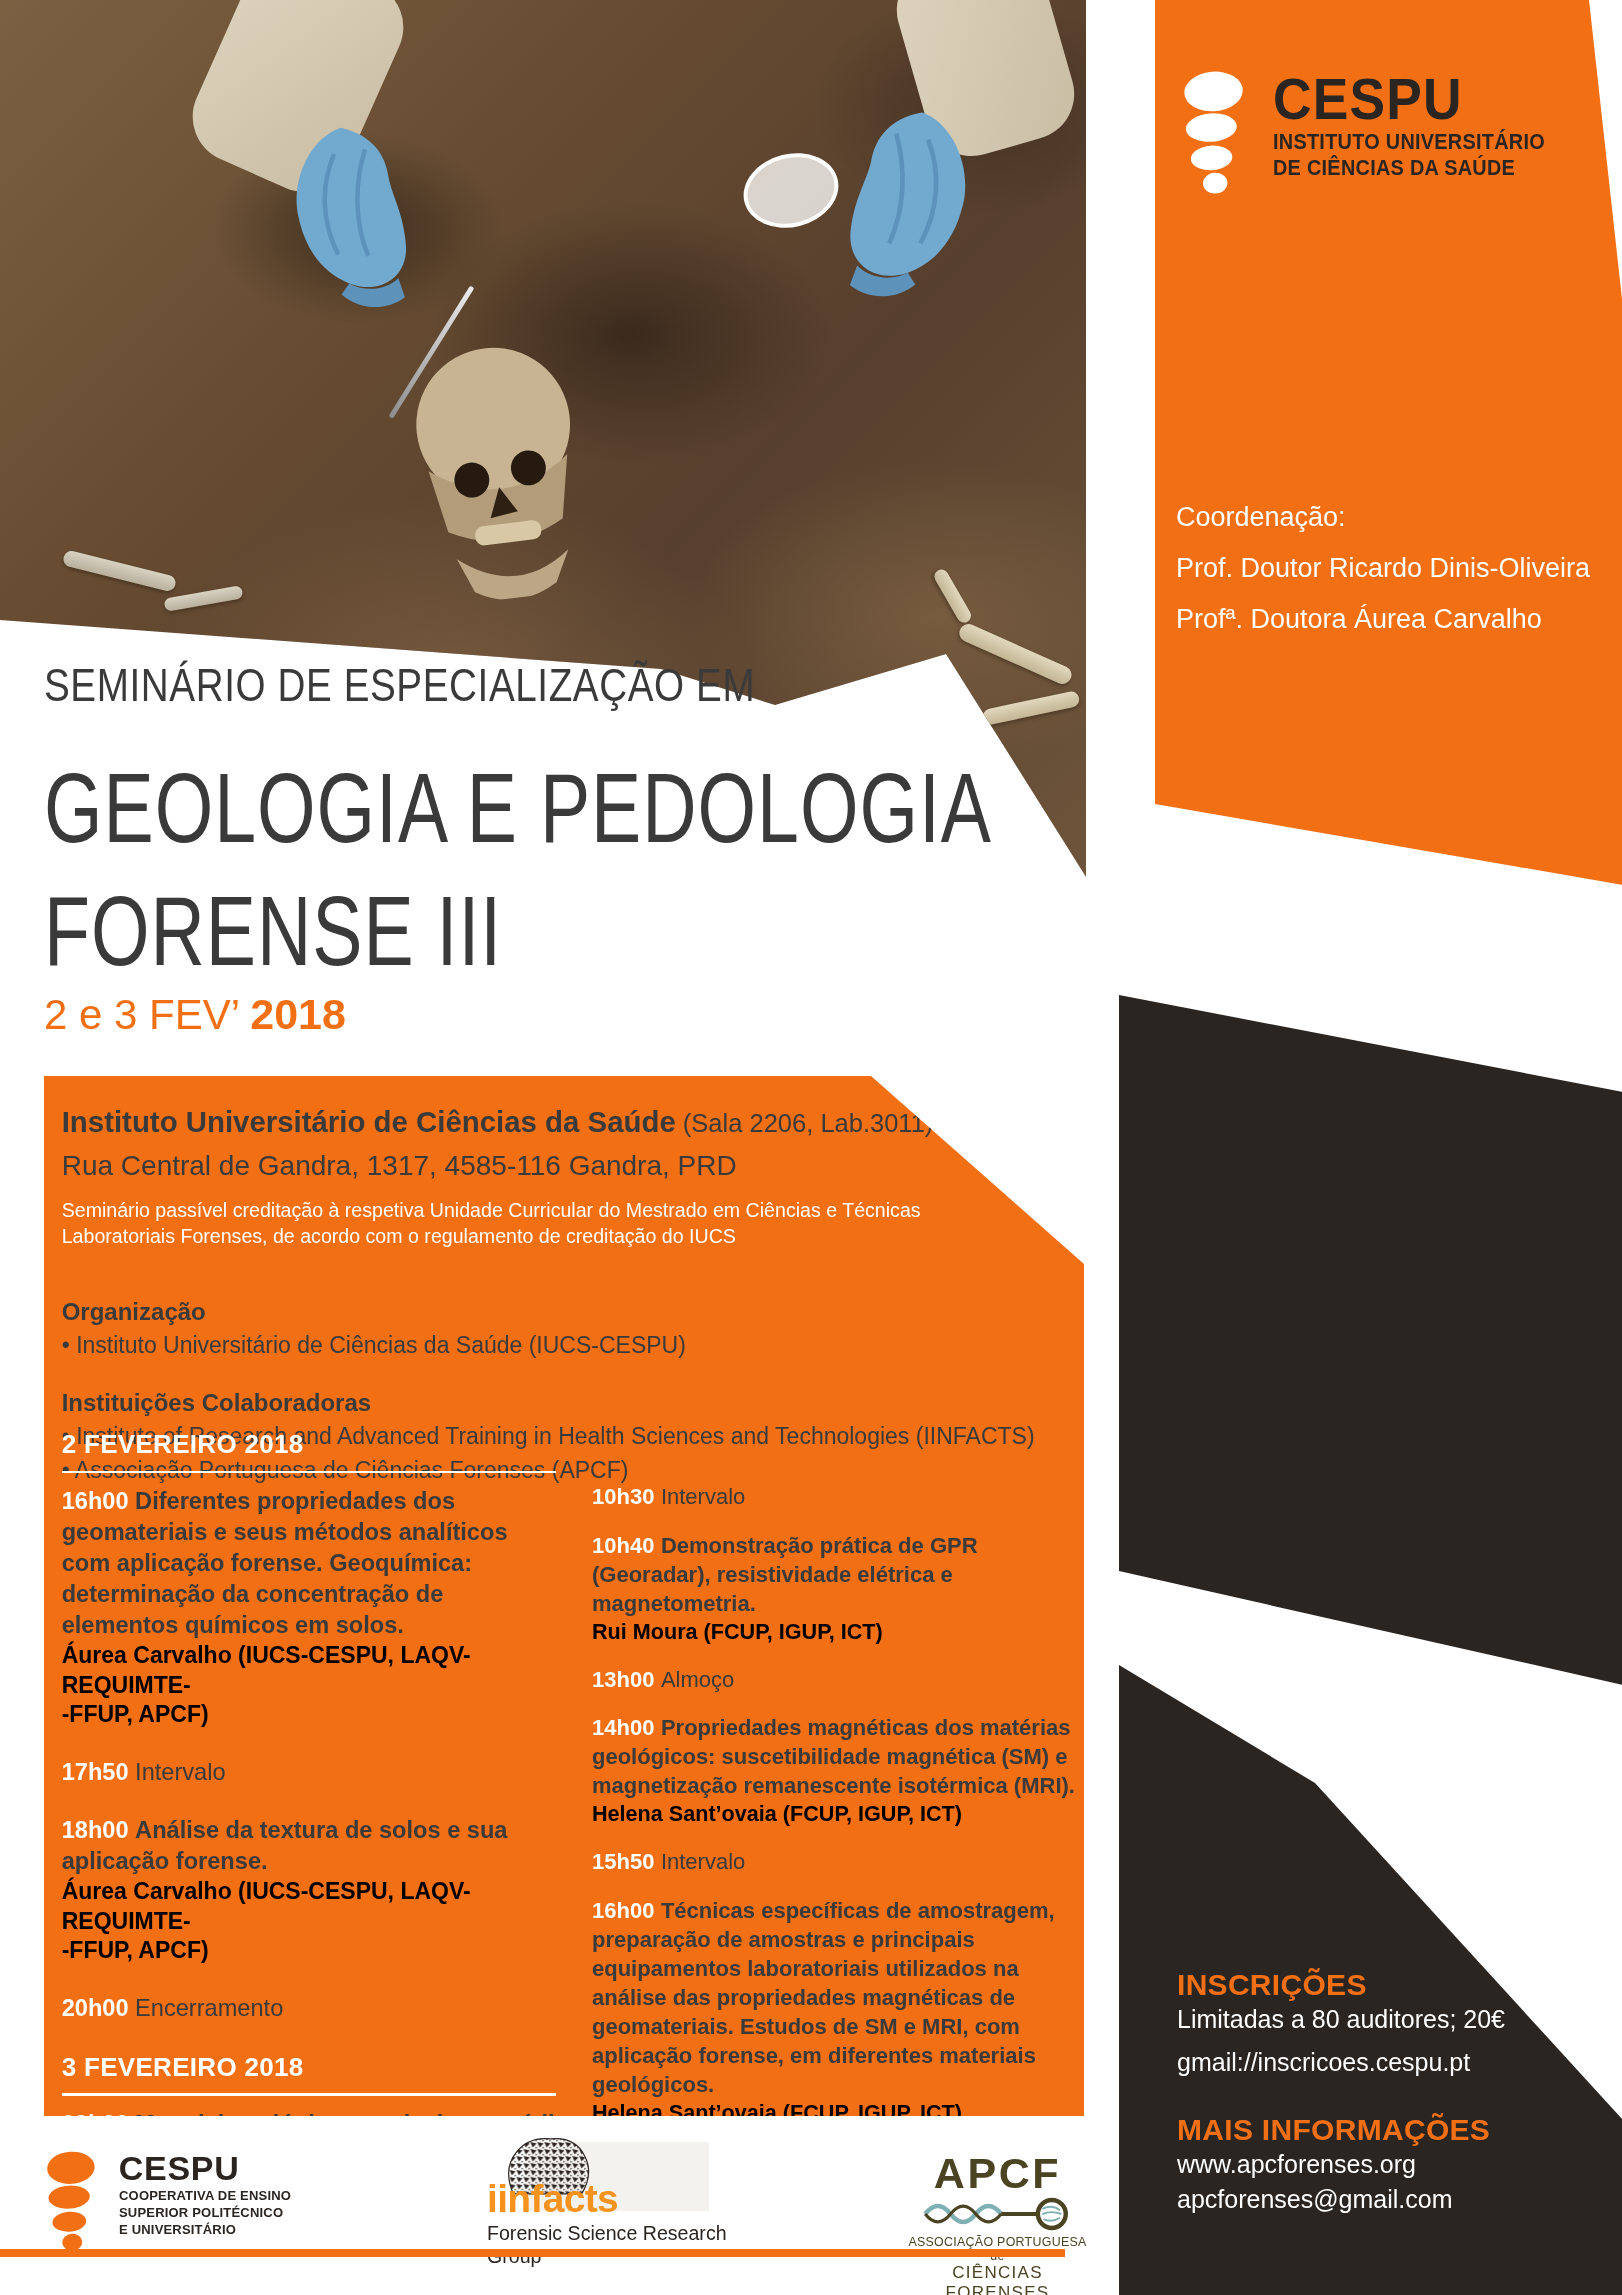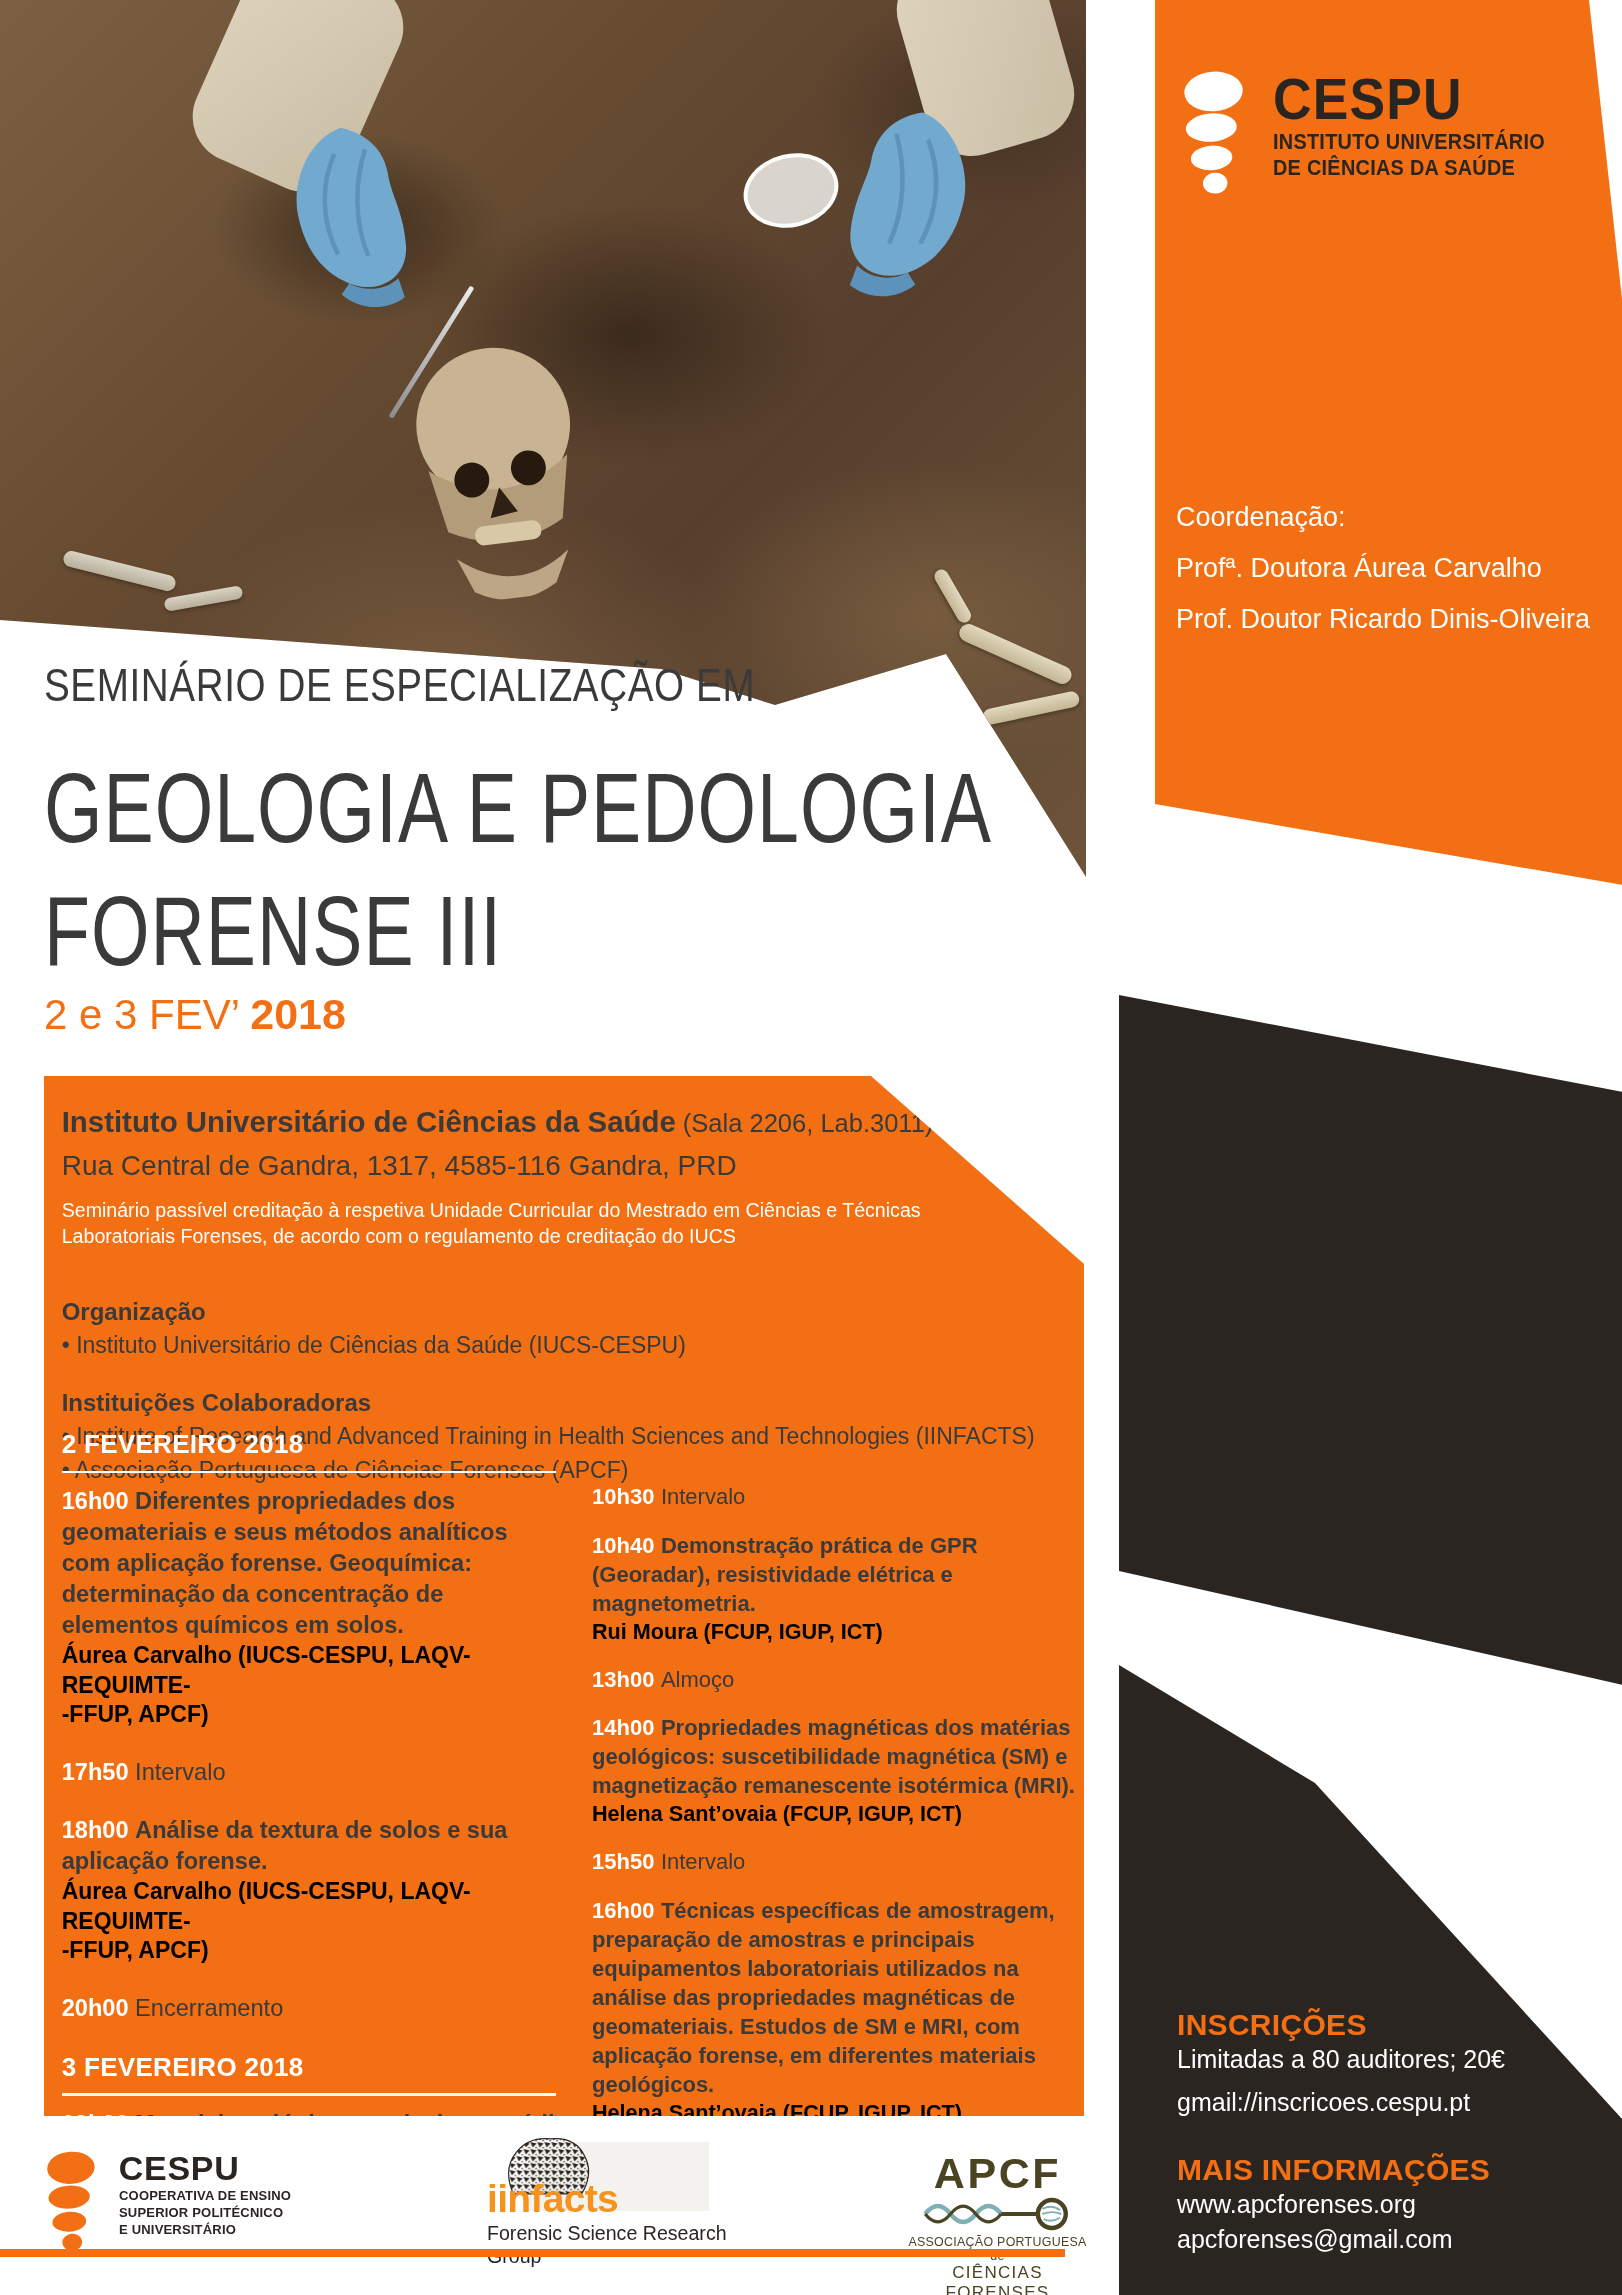--- a/index.html
+++ b/index.html
@@ -79,21 +79,21 @@
   .tt{font-weight:bold;color:#3A3A3A;}
   .tt.light{font-weight:300;}
   .speaker{font-weight:700;font-size:23px;line-height:29.4px;color:#000000;}
   .col-right .speaker{font-size:21.6px;line-height:27.5px;}
 
   
   .dark-band{position:absolute;left:1119px;top:995px;width:504px;height:691px;background:#2B2521;
     clip-path:polygon(0 0,504px 97px,504px 690px,0 576px);}
   .dark-bottom{position:absolute;left:1119px;top:1665px;width:504px;height:630px;background:#2B2521;
     clip-path:polygon(0 0,196px 118px,504px 455px,504px 630px,0 630px);}
-  .registration{position:absolute;left:1177px;top:1968px;width:419px;margin-top:40px;}
+  .registration{position:absolute;left:1177px;top:1968px;width:419px;}
   .reg-head{color:#F36F13;font-weight:bold;font-size:30px;letter-spacing:0.3px;}
   .reg-line{color:#fff;font-weight:300;font-size:25px;line-height:35px;}
   .reg-line:first-of-type{margin-top:7.9px;}
   .reg-head.more{margin-top:33px;}
   a.reg-link{color:#fff;text-decoration:none;display:block;}
 
   
   .footer-bar{position:absolute;left:0;top:2249px;width:1065px;height:7.9px;background:#F36F13;}
   .f-cespu{position:absolute;left:38px;top:2150px;display:flex;}
   .f-cespu-icon{width:69px;height:103px;}
@@ -158,22 +158,22 @@
         </g>
       </svg>
       <div class="brand-text">
         <div class="brand-name">CESPU</div>
         <div class="brand-sub">INSTITUTO UNIVERSITÁRIO</div>
         <div class="brand-sub">DE CIÊNCIAS DA SAÚDE</div>
       </div>
     </div>
     <div class="coordination">
       <div>Coordenação:</div>
+      <div>Prof. Doutor Ricardo Dinis-Oliveira</div>
       <div>Profª. Doutora Áurea Carvalho</div>
-      <div>Prof. Doutor Ricardo Dinis-Oliveira</div>
     </div>
   </div>
 
   <div class="title-block">
     <div class="kicker">SEMINÁRIO DE ESPECIALIZAÇÃO EM</div>
     <div class="big1">GEOLOGIA E PEDOLOGIA</div>
     <div class="big2">FORENSE III</div>
     <div class="date-line"><span>2 e 3 FEV’ </span><b>2018</b></div>
   </div>
 

